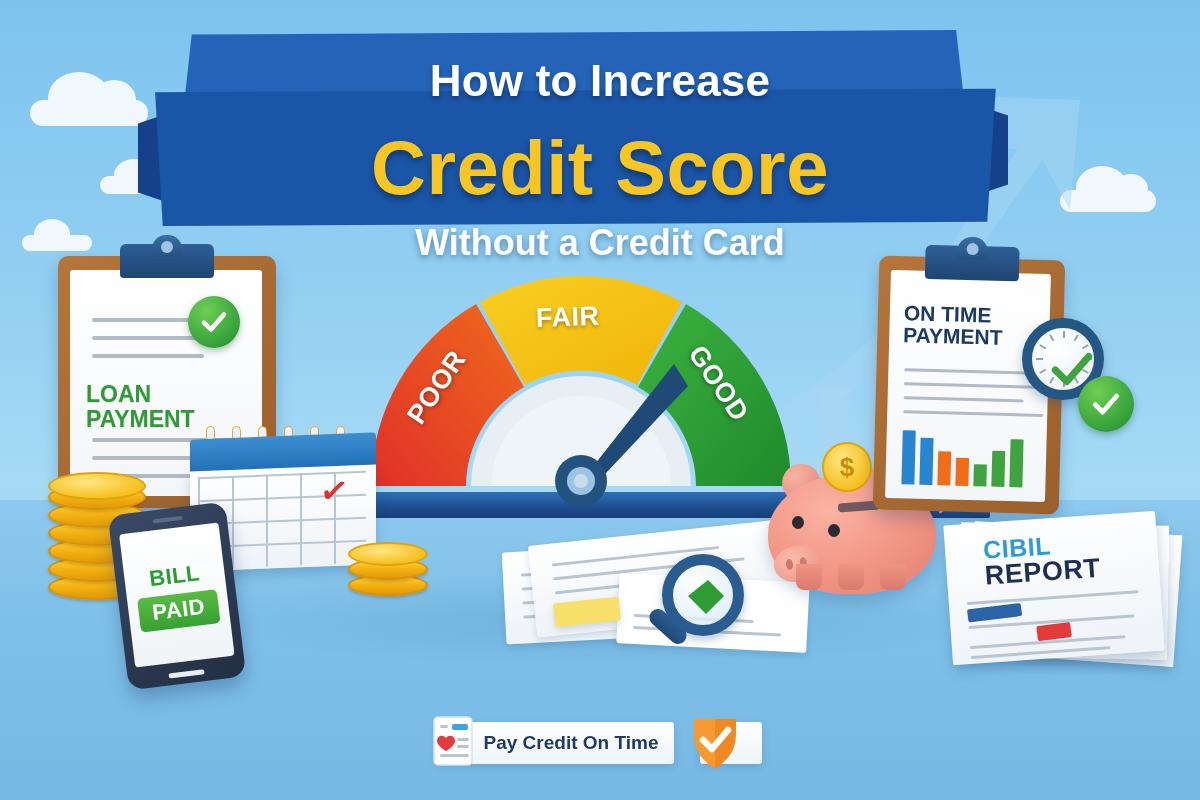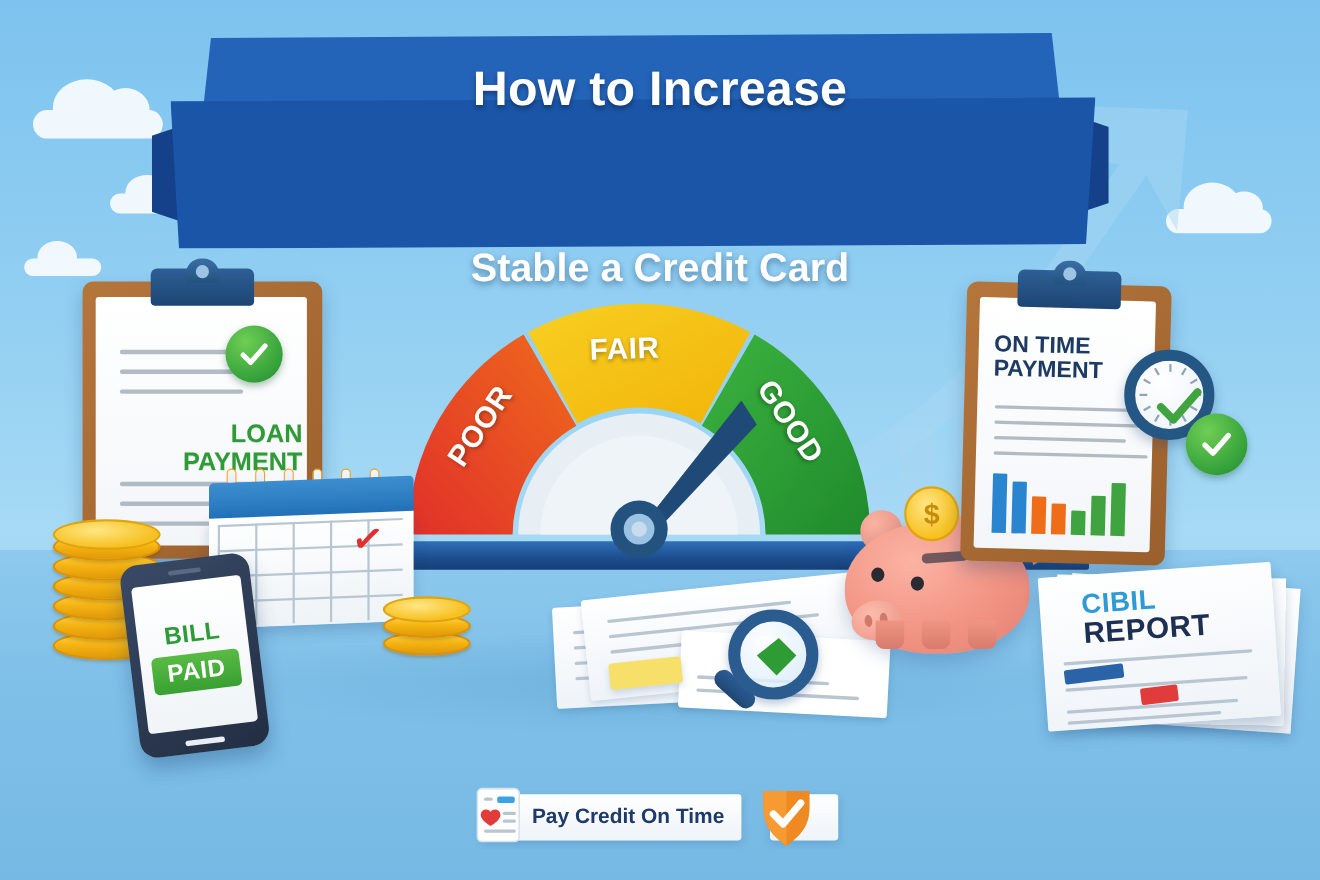--- a/index.html
+++ b/index.html
@@ -124,21 +124,21 @@
   }
   .seg-label {
     position: absolute; color: #fff; font-weight: bold; font-size: 27px;
     text-shadow: 0 2px 4px rgba(0,0,0,.35); letter-spacing: .5px;
   }
   .seg-poor { left: 38px;  top: 104px; transform: rotate(-56deg); }
   .seg-fair { left: 178px; top: 34px;  transform: rotate(-2deg); }
   .seg-good { left: 318px; top: 100px; transform: rotate(56deg); }
 
   
-  .clip-left { position: absolute; left: 75px; top: 256px; width: 218px; height: 252px; text-align: right; }
+  .clip-left { position: absolute; left: 58px; top: 256px; width: 218px; height: 252px; }
   .cb-board {
     position: absolute; inset: 0;
     background: linear-gradient(135deg,#b5763c 0%, #9a5f2c 100%);
     border-radius: 10px;
     box-shadow: 0 8px 16px rgba(30,70,120,.28);
   }
   .cb-paper {
     position: absolute; left: 12px; top: 14px; right: 14px; bottom: 12px;
     background: linear-gradient(180deg,#ffffff 0%, #f3f6f9 100%);
     border-radius: 3px;
@@ -382,21 +382,22 @@
 
   <div class="desk"></div>
   <div class="desk-shadow"></div>
 
   <div class="banner-wrap">
     <div class="ribbon fold-l"></div>
     <div class="ribbon fold-r"></div>
     <div class="ribbon top"></div>
     <div class="ribbon mid"></div>
     <div class="title-line1">How to Increase</div>
-    <div class="title-line3">Stable a Credit Card</div>
+    <div class="title-line2">Credit Score</div>
+    <div class="title-line3">Without a Credit Card</div>
   </div>
 
   <div class="gauge">
     <div class="gauge-base"></div>
     <svg width="446" height="240" viewBox="0 0 446 240" style="position:absolute;left:0;top:0;">
       <defs>
         <linearGradient id="gPoor" x1="0" y1="1" x2="1" y2="0">
           <stop offset="0%" stop-color="#e0302a"></stop>
             <stop offset="100%" stop-color="#ef6a1c"></stop>
         </linearGradient>

